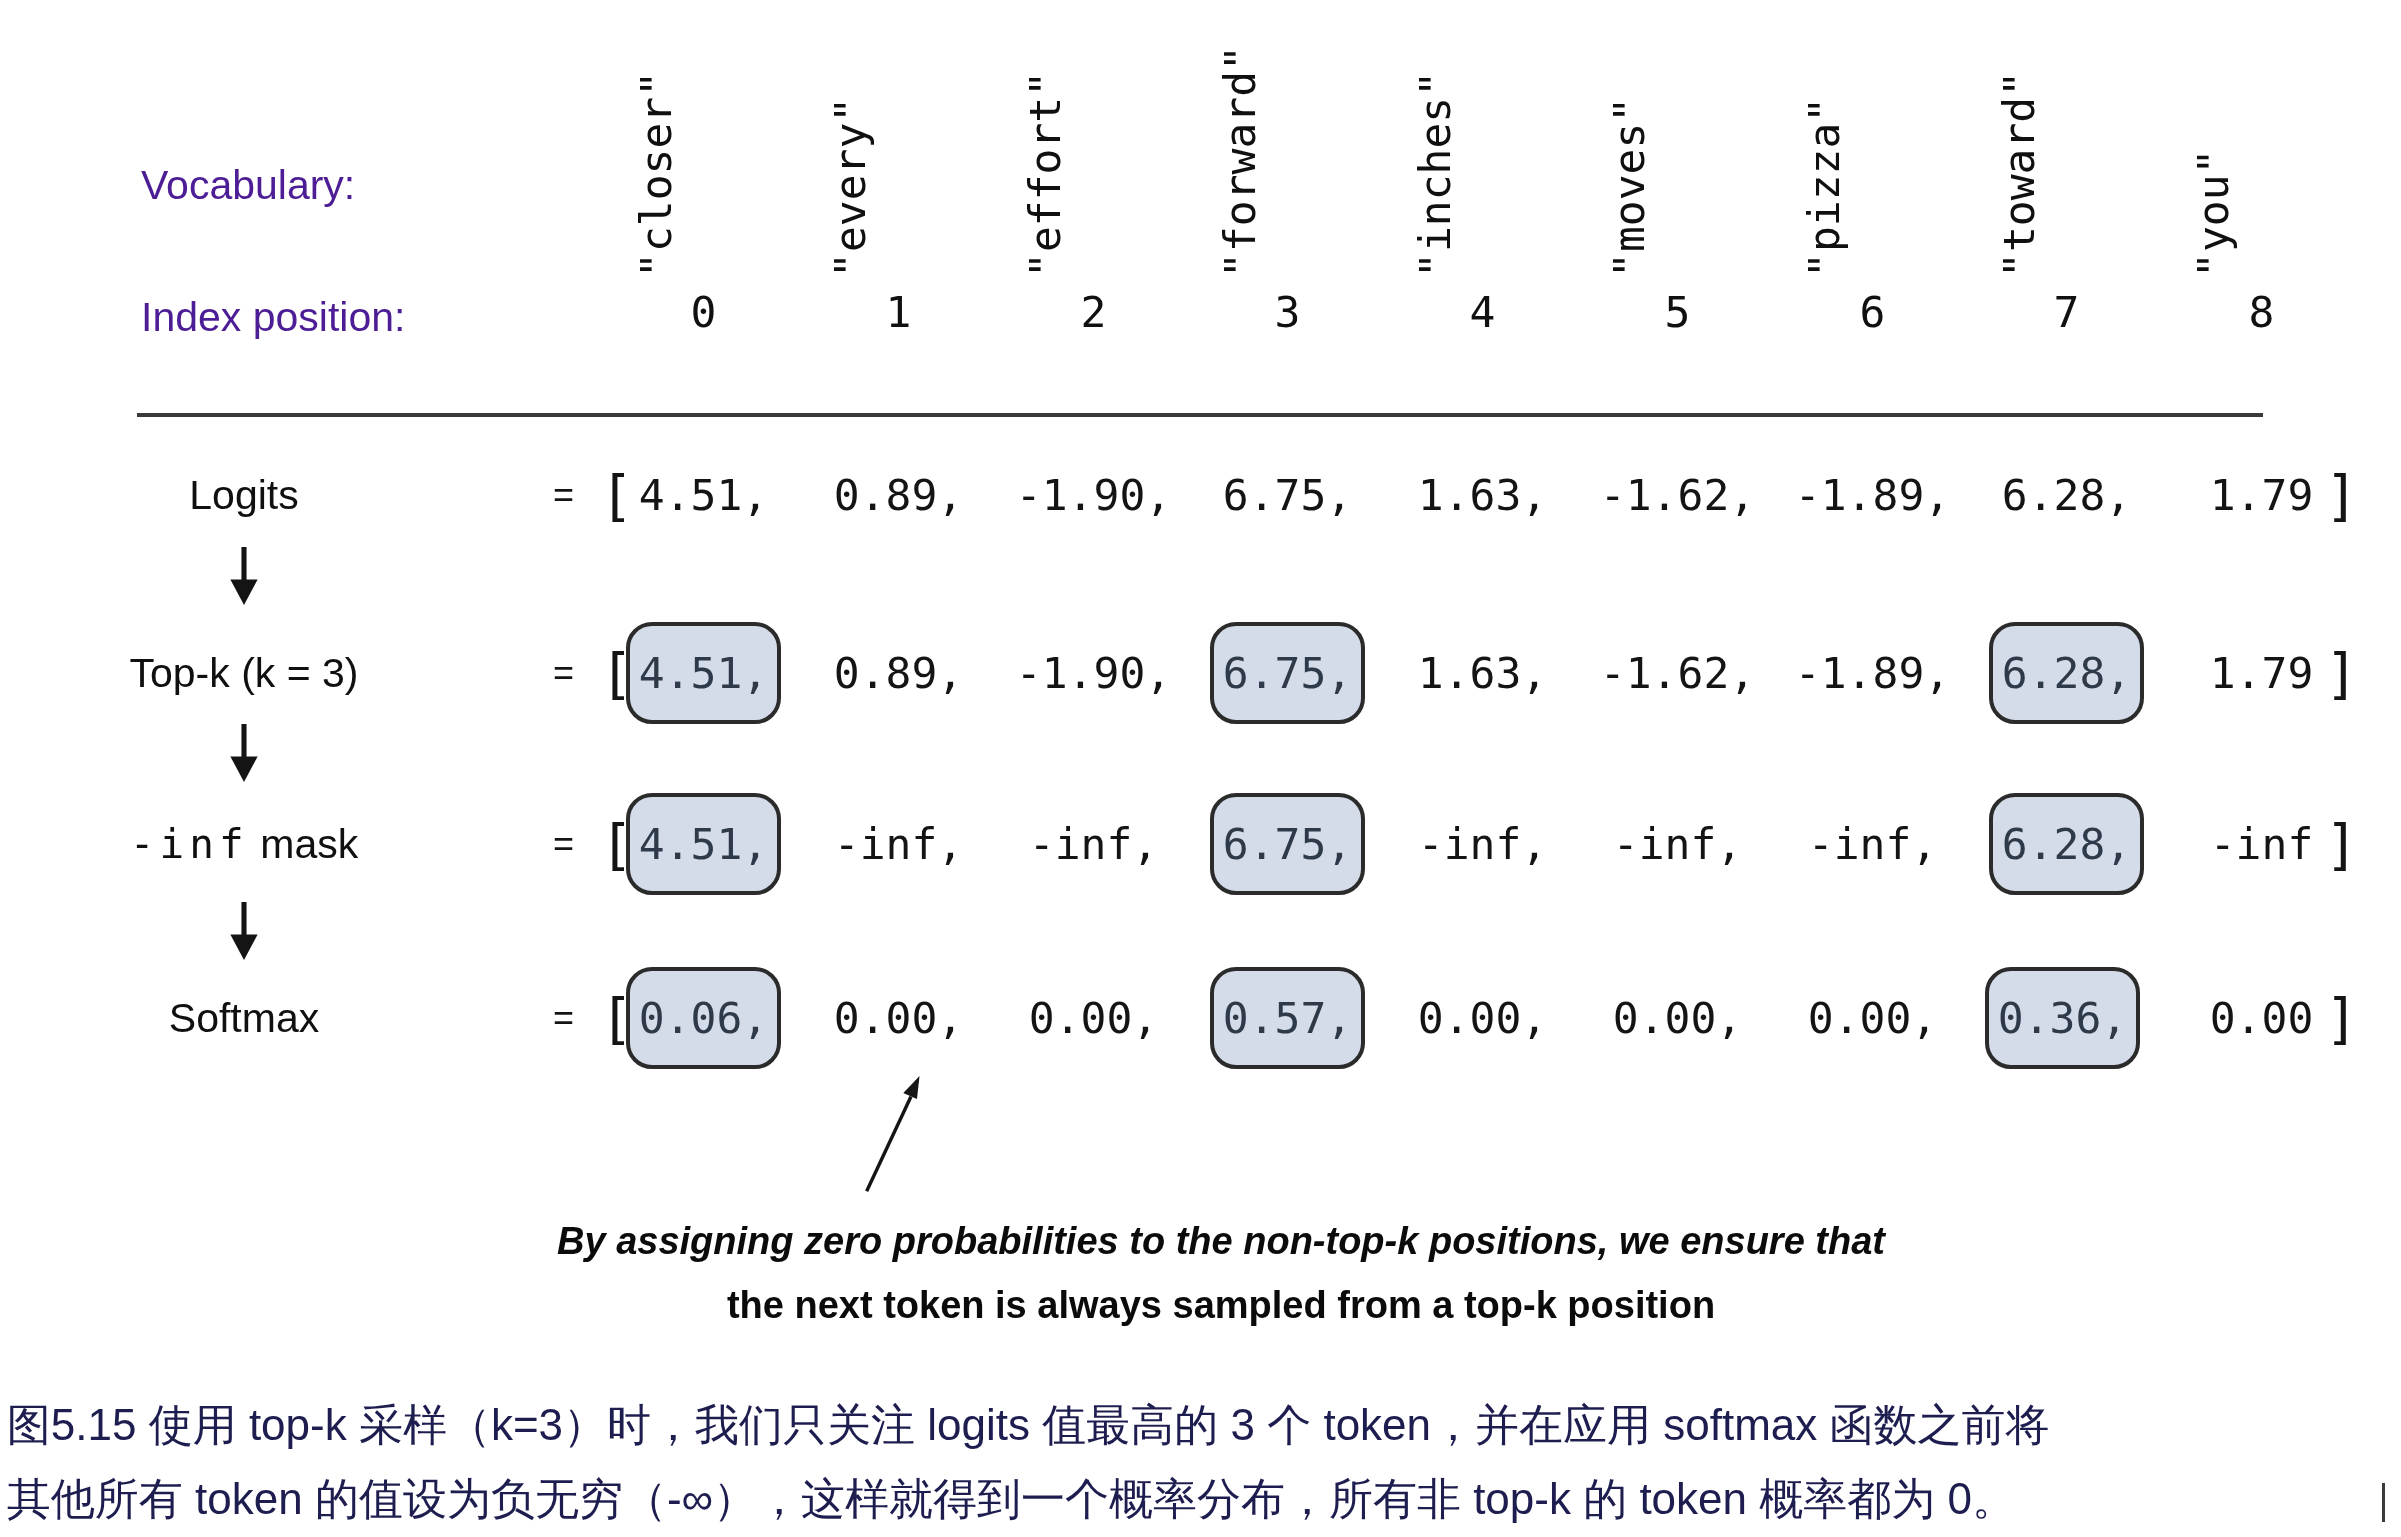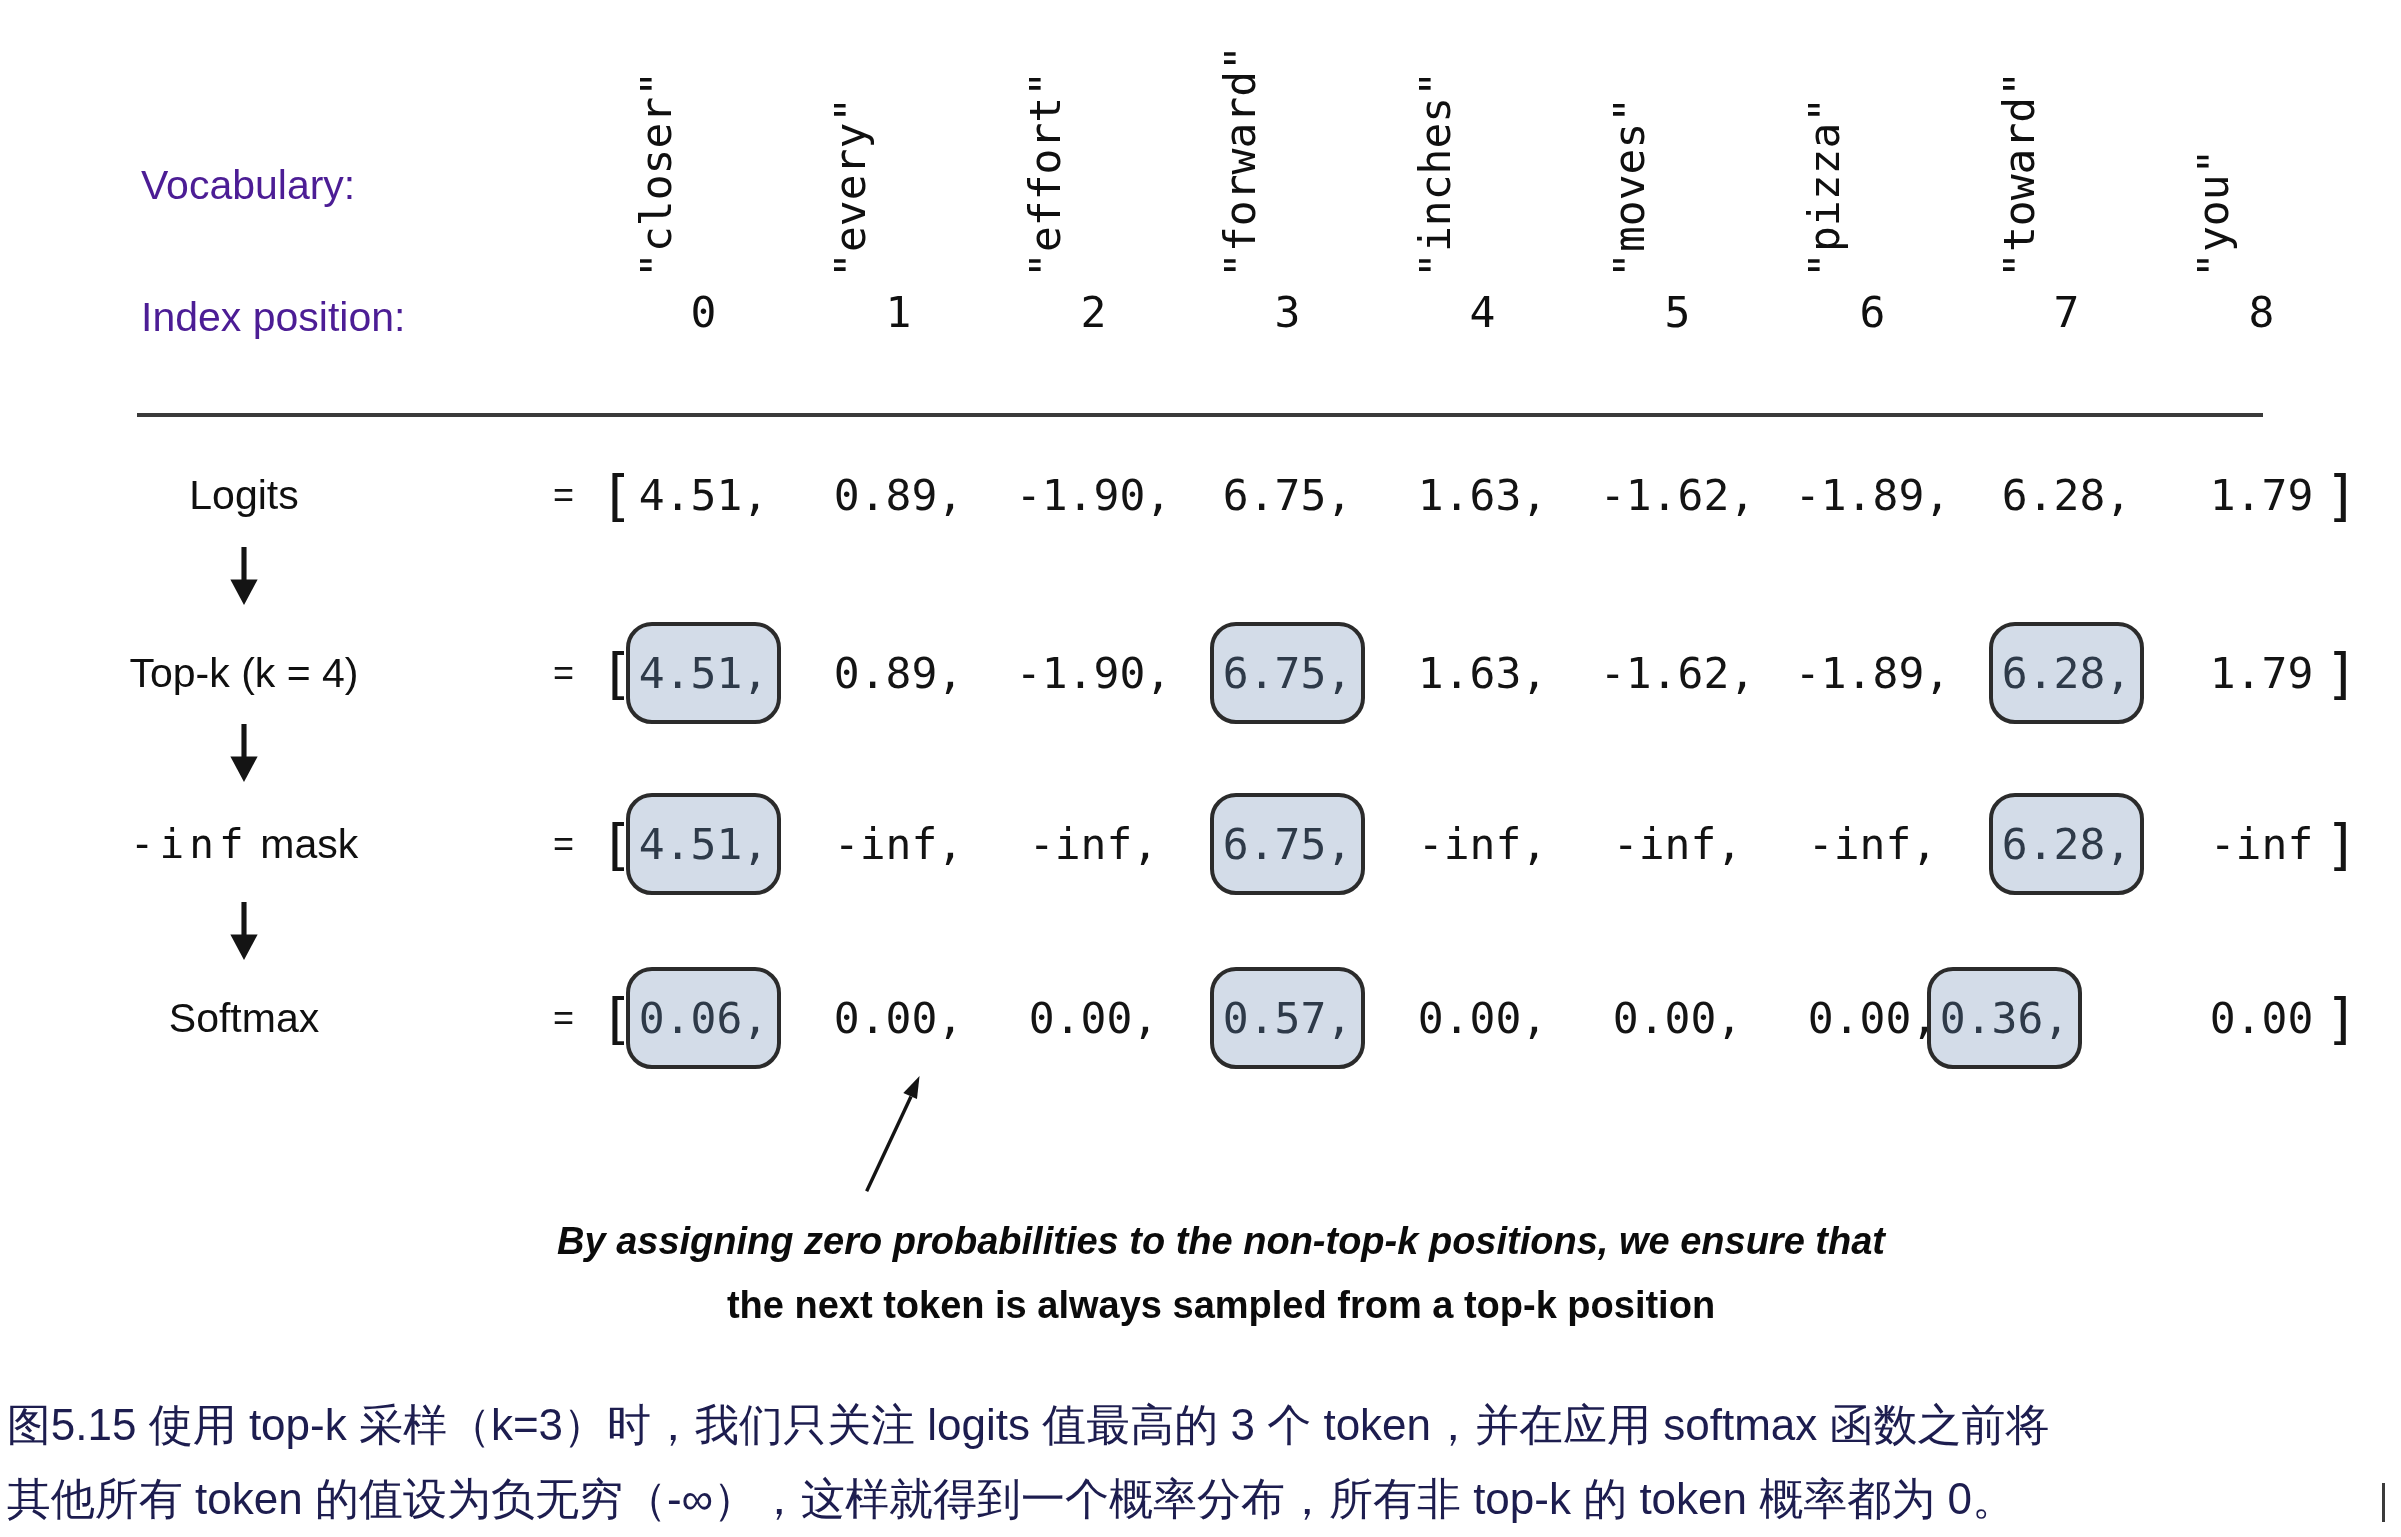--- a/index.html
+++ b/index.html
@@ -111,21 +111,21 @@
         </div>
         <div class="cell" style="left: 1969px;">
           <span>6.28,</span>
         </div>
         <div class="cell" style="left: 2164px;">
           <span>1.79</span>
         </div>
         <div class="bracket close">]</div>
       </div>
       <div class="vrow" style="top: 609px;">
-        <div class="row-label"><span>Top-k (k = 4)</span></div>
+        <div class="row-label"><span>Top-k (k = 3)</span></div>
         <div class="eq">=</div>
         <div class="bracket open">[</div>
         <div class="cell" style="left: 606px;">
           <span class="boxed">4.51,</span>
         </div>
         <div class="cell" style="left: 801px;">
           <span>0.89,</span>
         </div>
         <div class="cell" style="left: 996px;">
           <span>-1.90,</span>
@@ -201,21 +201,21 @@
         </div>
         <div class="cell" style="left: 1385px;">
           <span>0.00,</span>
         </div>
         <div class="cell" style="left: 1580px;">
           <span>0.00,</span>
         </div>
         <div class="cell" style="left: 1775px;">
           <span>0.00,</span>
         </div>
-        <div class="cell" style="left: 1907px; align-items: center;">
+        <div class="cell" style="left: 1965px; align-items: center;">
           <span class="boxed">0.36,</span>
         </div>
         <div class="cell" style="left: 2164px;">
           <span>0.00</span>
         </div>
         <div class="bracket close">]</div>
       </div>
     </div>
 
   <svg class="varrow" style="top:547px;" width="38" height="58" viewBox="0 0 44 68">

